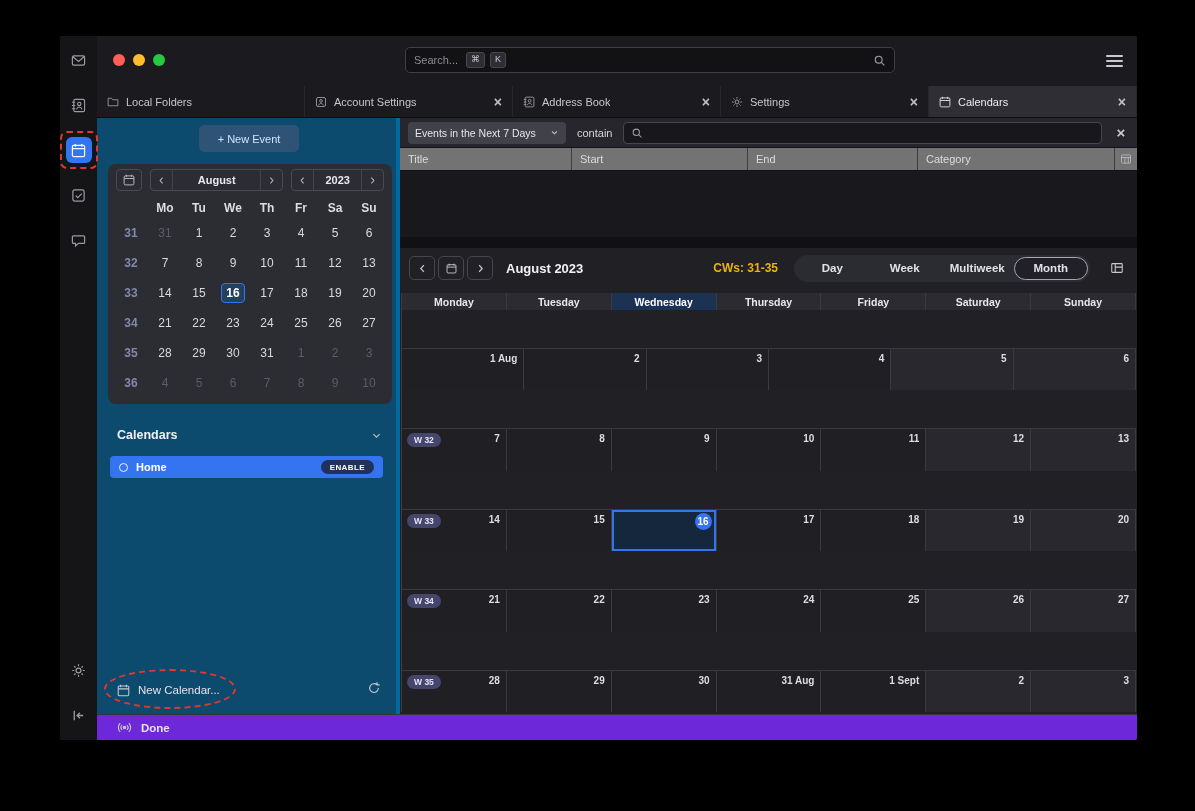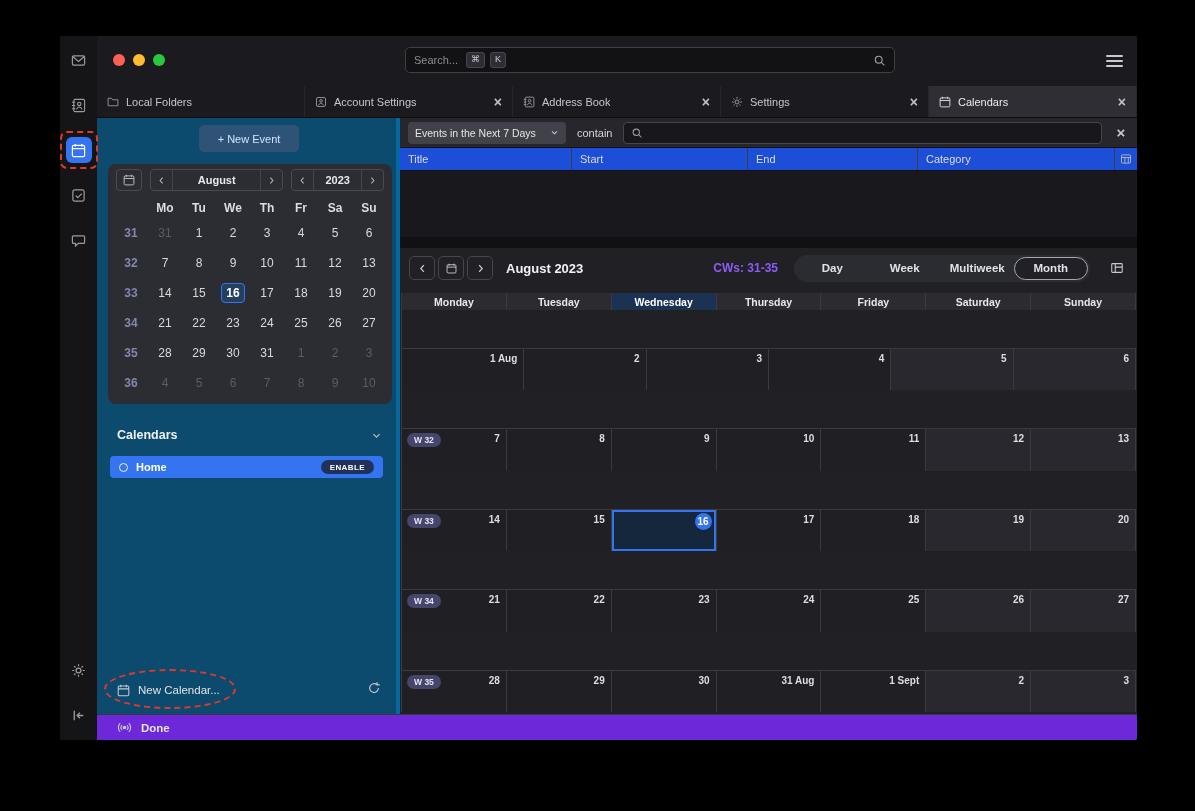--- a/index.html
+++ b/index.html
@@ -108,35 +108,35 @@
     display:flex; align-items:center; padding:0 8px; gap:11px; border-bottom:1px solid #101014; }
   .filter-dropdown { width:158px; height:22px; background:#41414a; border:none; border-radius:4px;
     color:#e4e4e8; font-size:10.5px; display:flex; align-items:center; padding:0 7px; gap:5px; flex:none; }
   .filter-dropdown .icon { margin-left:auto; width:9px; height:9px; color:#c9c9cf; }
   .contain-label { font-size:11px; color:#d6d6da; flex:none; }
   .filter-search { flex:1; height:22px; background:#18181c; border:1px solid #45454c;
     border-radius:4px; display:flex; align-items:center; padding:0 7px; color:#9a9aa2; }
   .filter-search .icon { width:12px; height:12px; }
   .filter-close { width:16px; text-align:center; color:#c9c9cf; font-size:15px; line-height:1;
     font-weight:700; flex:none; }
-  .list-header { position:absolute; left:0; right:0; top:30px; height:23px; background:#1d4ed8;
+  .list-header { position:absolute; left:0; right:0; top:30px; height:23px; background:#737373;
     display:flex; border-bottom:1px solid #131316;text-align:center; }
   .list-col { border-right:1px solid #3c3c42; display:flex; align-items:center; padding:0 8px;
     font-size:11px; color:#dcdce0; flex:none; }
   .list-colpicker { flex:1; display:flex; align-items:center; justify-content:center; color:#b9b9c0; }
   .list-colpicker .icon { width:12px; height:12px; }
   .list-body { position:absolute; left:0; right:0; top:53px; height:66px; background:#19191d; }
   .panel-gap { position:absolute; left:0; right:0; top:119px; height:11px; background:#111114; }
   .cal-toolbar { position:absolute; left:0; right:0; top:130px; height:40px; background:#202025;
     display:flex; align-items:center; padding:12px 9px; }
   .tb-btn { width:26px; height:24px; border:1px solid #46464e; border-radius:5px; background:none;
     color:#c9c9cf; display:flex; align-items:center; justify-content:center; margin-right:3px; }
   .tb-btn .icon { width:11px; height:11px; }
   .month-title { font-size:13px; font-weight:700; color:#f2f2f4; margin-left:10px; }
-  .cw-label { font-size:12px; font-weight:700; color:#8b5cf6; margin-left:auto; margin-right:16px; }
+  .cw-label { font-size:12px; font-weight:700; color:#eab308; margin-left:auto; margin-right:16px; }
   .view-switcher { width:296px; height:27px; background:#2b2b32; border-radius:14px; display:flex;
     align-items:center; padding:2px; margin-right:16px; flex:none; }
   .view-opt { flex:1; height:23px; display:flex; align-items:center; justify-content:center;
     font-size:11.5px; font-weight:700; color:#e2e2e6; border-radius:12px; }
   .view-opt.active { border:1.5px solid #a7a7af; background:#202026; }
   .layout-btn { width:22px; height:22px; color:#c9c9cf; background:none; border:none;
     display:flex; align-items:center; justify-content:center; }
   .layout-btn .icon { width:14px; height:14px; }
 
   .month-view { position:absolute; left:1px; right:1px; top:175px; bottom:2px; display:flex;

